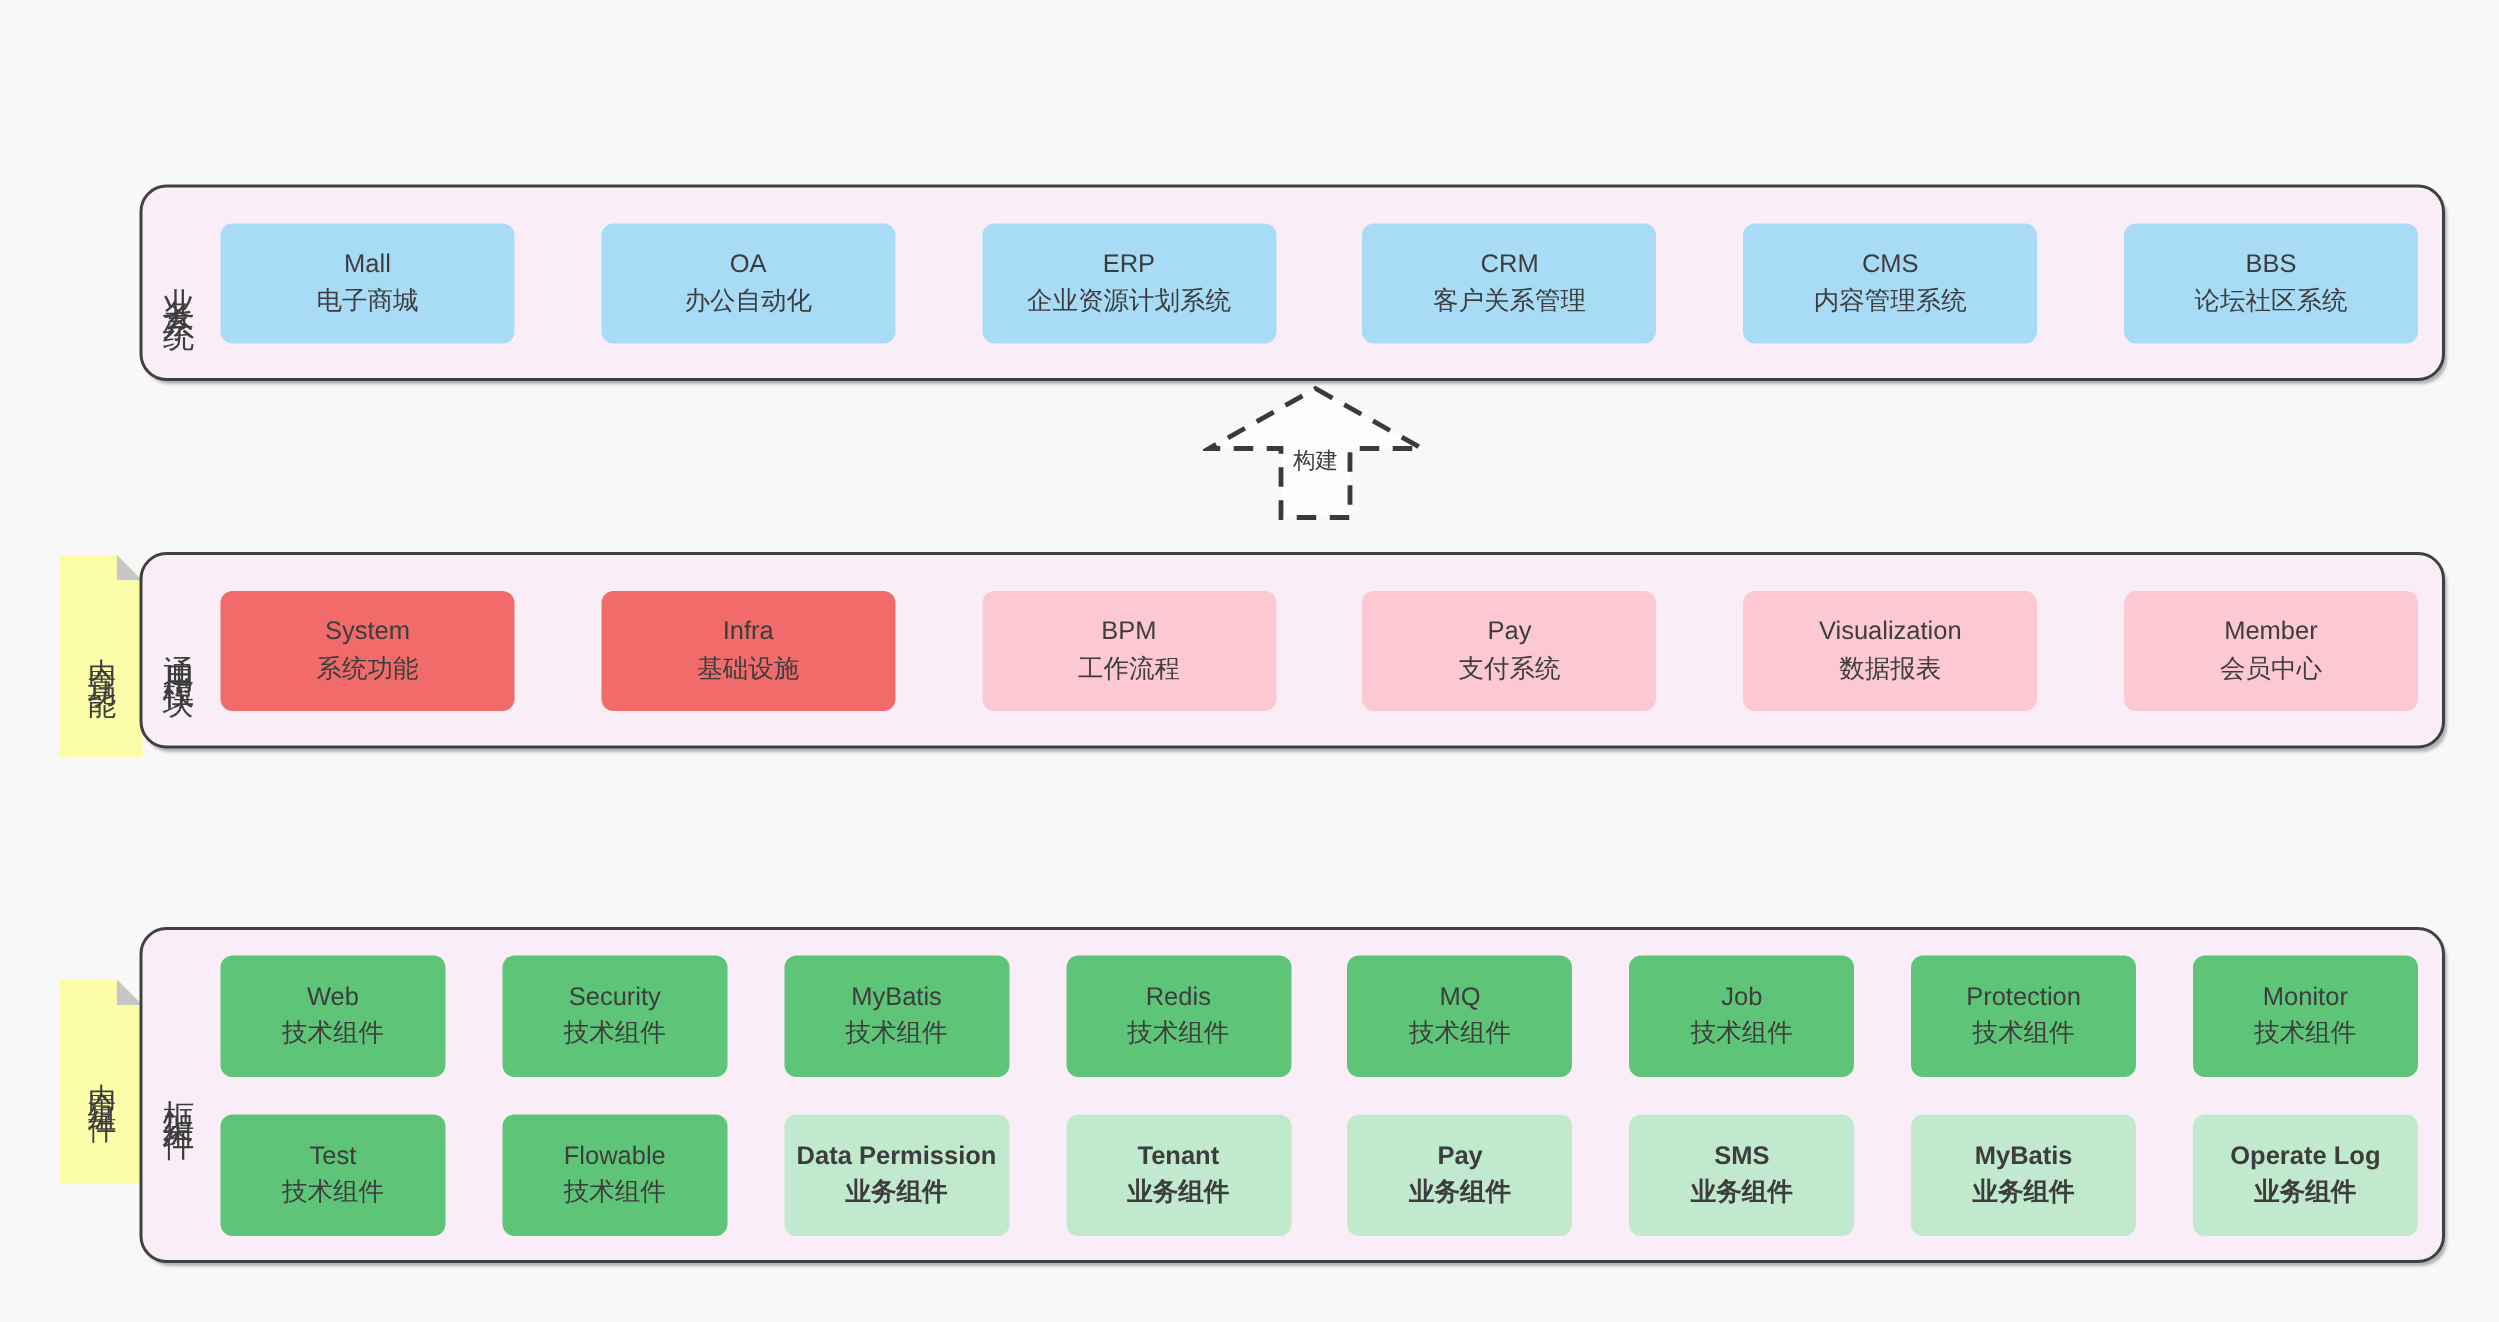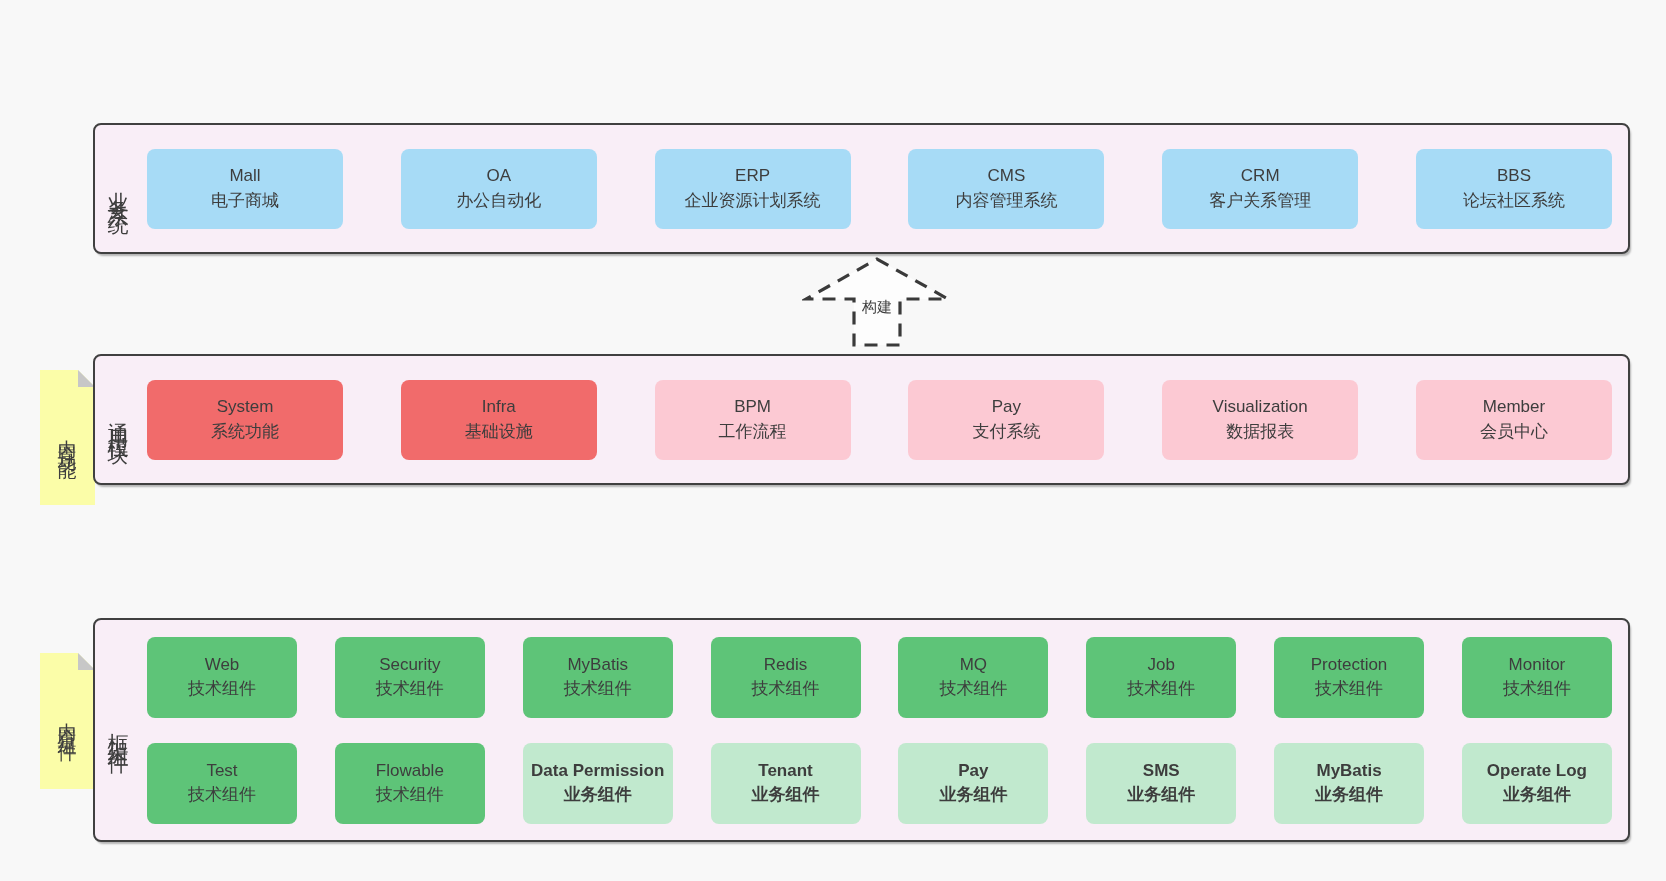--- a/index.html
+++ b/index.html
@@ -17,25 +17,25 @@
   }
 
   
   .band {
     position: absolute;
     left: 93px;
     width: 1537px;
     box-sizing: border-box;
     background: var(--band-bg, #f9eef7);
     border: 2px solid var(--band-border, #404040);
-    border-radius: 8px;
+    border-radius: 18px;
     box-shadow: 2px 3px 2px -1px rgba(0,0,0,0.28);
   }
   .band-1 { top: 123px; height: 131px; }
-  .band-2 { top: 354px; height: 131px; }
+  .band-2 { top: 368px; height: 131px; }
   .band-3 { top: 618px; height: 224px; }
 
   .side-label {
     position: absolute;
     left: 13px;
     top: 50%;
     transform: translateY(-50%);
     writing-mode: vertical-rl;
     text-orientation: upright;
     font-size: 21px;
@@ -169,26 +169,26 @@
           </div>
           <div class="box blue">
             <div class="box-name">OA</div>
             <div class="box-desc">办公自动化</div>
           </div>
           <div class="box blue">
             <div class="box-name">ERP</div>
             <div class="box-desc">企业资源计划系统</div>
           </div>
           <div class="box blue">
+            <div class="box-name">CRM</div>
+            <div class="box-desc">客户关系管理</div>
+          </div>
+          <div class="box blue">
             <div class="box-name">CMS</div>
             <div class="box-desc">内容管理系统</div>
-          </div>
-          <div class="box blue">
-            <div class="box-name">CRM</div>
-            <div class="box-desc">客户关系管理</div>
           </div>
           <div class="box blue">
             <div class="box-name">BBS</div>
             <div class="box-desc">论坛社区系统</div>
           </div>
         </div>
     </div>
   </section>
 
   <div class="arrow arrow-1">

